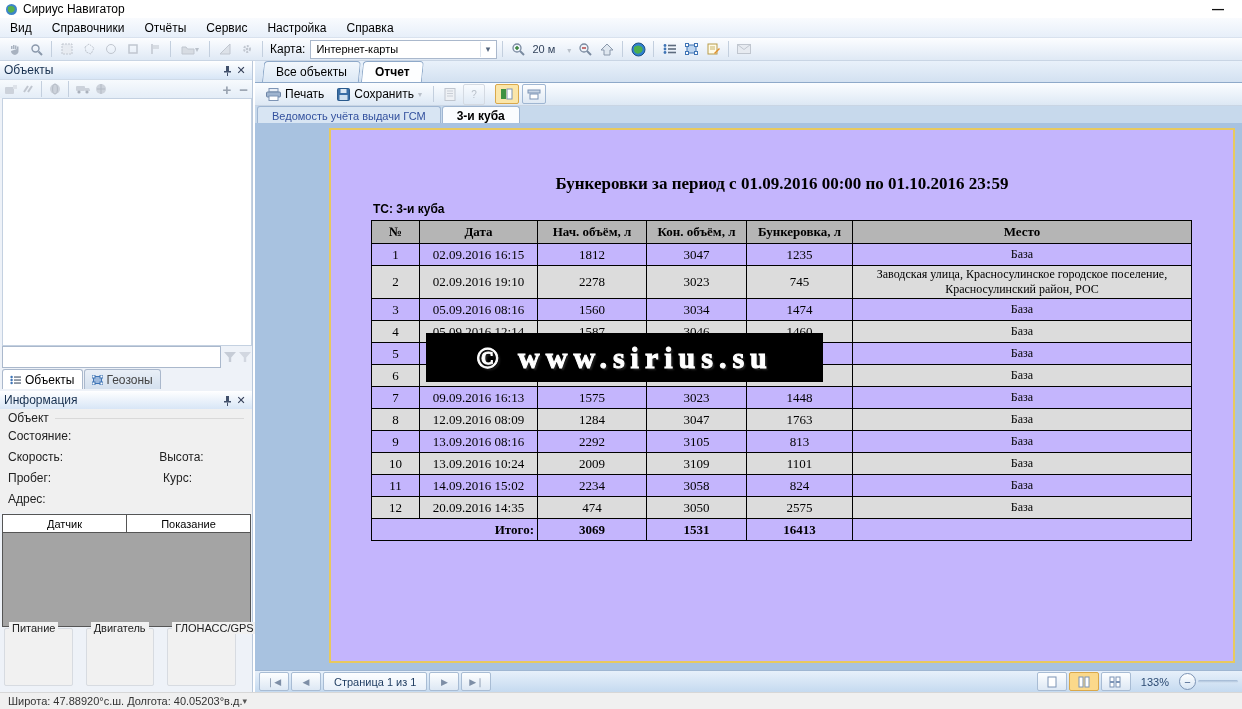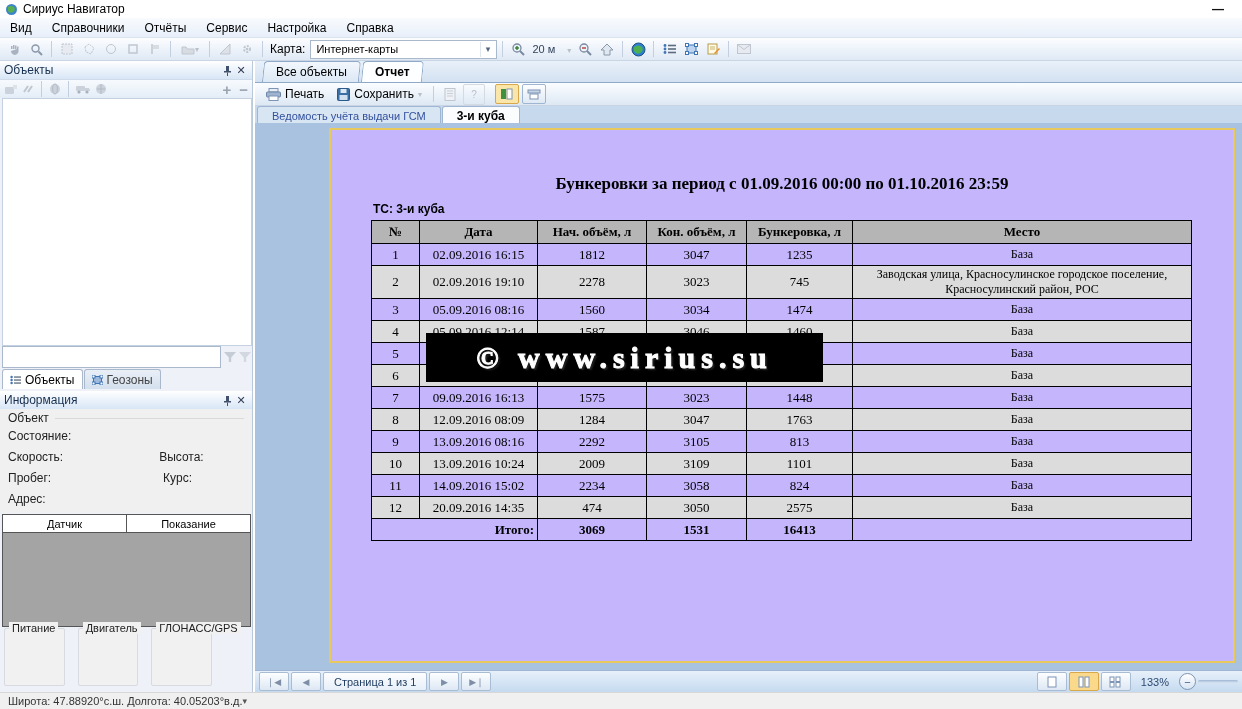--- a/index.html
+++ b/index.html
@@ -45,21 +45,21 @@
   #info-hd{position:absolute;left:0;top:330px;width:252px}
   #info-fields{position:absolute;left:0;top:348px;width:252px;height:104px;background:#f0f0f0;padding:2px 8px;box-sizing:border-box;color:#222}
   .gb-top{display:flex;align-items:center;gap:6px;height:14px}
   .gb-top .line{flex:1;height:1px;background:#d9d9d9}
   .frow{height:21px;display:flex;align-items:center}
   .frow .c2{margin-left:96px}
   #sensor-table{position:absolute;left:2px;top:453px;width:247px;height:111px;border:1px solid #555;background:#a4a4a4}
   #sensor-hd{display:flex;height:17px;background:#fff;border-bottom:1px solid #555}
   #sensor-hd div{flex:1;display:flex;align-items:center;justify-content:center;border-right:1px solid #555;font-size:11px}
   #sensor-hd div:last-child{border-right:none}
-  #indicators{position:absolute;left:4px;top:567px;width:208px;height:58px;display:flex;gap:13px}
+  #indicators{position:absolute;left:4px;top:567px;width:232px;height:58px;display:flex;gap:13px}
   .gbox{border:1px solid #d7dbe1;background:#f1f1f1;position:relative;flex:1;border-radius:2px}
   .gbox .legend{position:absolute;left:4px;top:-7px;background:#f1f1f1;padding:0 3px;font-size:11px;color:#222;white-space:nowrap}
 
   
   #rightpane{left:255px;top:61px;width:987px;height:631px;background:#d3e1f1}
   #main-tabs{height:21px;display:flex;align-items:flex-end;padding-left:8px;border-bottom:1px solid #8ea9c9;background:linear-gradient(#e9f1fa,#d3e1f1)}
   .mtab{height:20px;display:flex;align-items:center;padding:0 12px;border:1px solid #8ea9c9;border-bottom:none;
         border-radius:4px 4px 0 0;background:linear-gradient(#f2f7fc,#dce8f5);margin-right:2px;transform:skewX(-6deg)}
   .mtab span{transform:skewX(6deg)}
   .mtab.active{background:#fdfeff;font-weight:bold}

